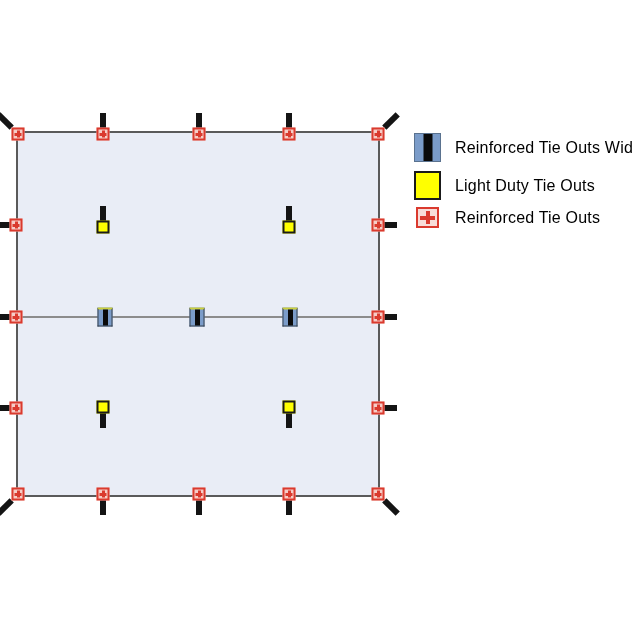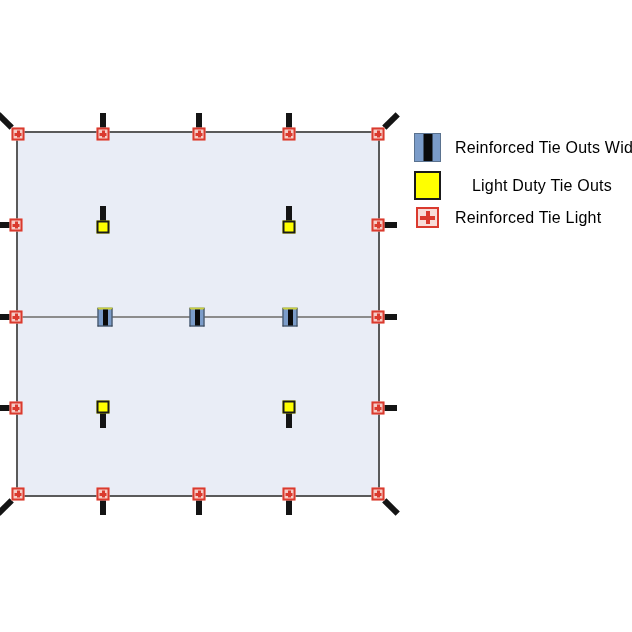--- a/index.html
+++ b/index.html
@@ -73,21 +73,21 @@
   .stick.right      { left: 5px;   top: -3px;  width: 14px; height: 6px; }
   .stick.up-left    { left: -13px; top: -13px; width: 6px; height: 19px; transform: translate(-50%,-50%) rotate(-45deg); }
   .stick.up-right   { left: 13px;  top: -13px; width: 6px; height: 19px; transform: translate(-50%,-50%) rotate(45deg); }
   .stick.down-left  { left: -13px; top: 13px;  width: 6px; height: 19px; transform: translate(-50%,-50%) rotate(45deg); }
   .stick.down-right { left: 13px;  top: 13px;  width: 6px; height: 19px; transform: translate(-50%,-50%) rotate(-45deg); }
 
   
   #legend { position: absolute; left: 414px; top: 0; }
   .legend-row { position: absolute; display: flex; align-items: center; }
   .legend-row.r1 { top: 133px; left: 0; }
-  .legend-row.r2 { top: 171px; left: 0; gap: 17px; }
+  .legend-row.r2 { top: 171px; left: 0; }
   .legend-row.r3 { top: 207px; left: 0; }
   .legend-icon { position: relative; box-sizing: border-box; flex: none; }
   .legend-icon.wide-icon {
     width: 27px; height: 29px;
     background: var(--wide_blue, #7b9cc9);
     border: 1px solid #5a728f;
     margin-right: 14px;
   }
   .legend-icon.wide-icon .stripe {
     position: absolute; left: 50%; top: 0; bottom: 0; width: 9px;
@@ -286,17 +286,17 @@
     </div>
     <div class="legend-row r2">
       <span class="legend-icon light-icon"></span>
       <span class="legend-label">Light Duty Tie Outs</span>
     </div>
     <div class="legend-row r3">
       <span class="legend-icon reinforced-icon">
           <i class="cv"></i>
           <i class="ch"></i>
         </span>
-      <span class="legend-label">Reinforced Tie Light</span>
+      <span class="legend-label">Reinforced Tie Outs</span>
     </div>
   </div>
 
 </div>
 
 </body></html>

